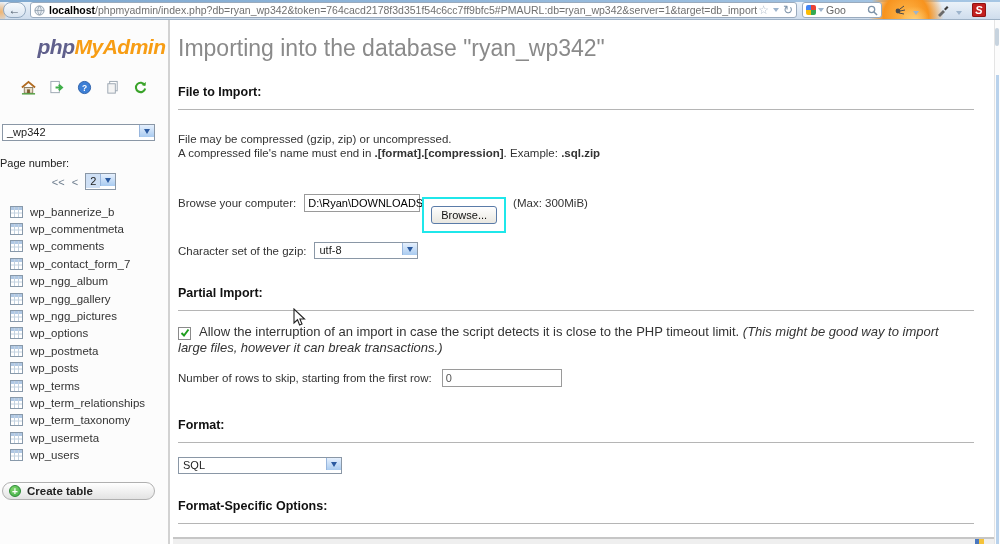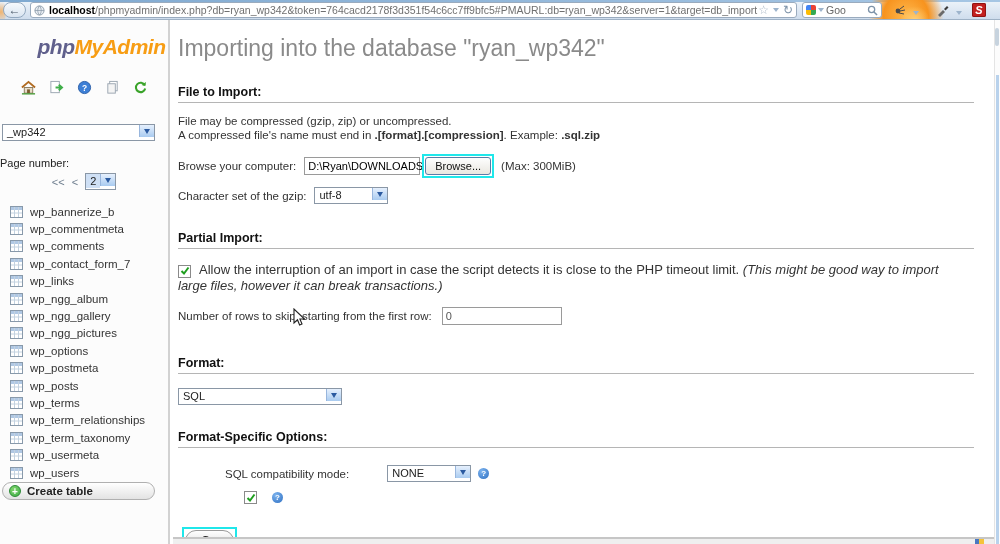--- a/index.html
+++ b/index.html
@@ -82,39 +82,39 @@
   .create-table { position:absolute; left:2px; top:462px; width:153px; height:18px; border:1px solid #b0b0b0;
     border-radius:9px; background:linear-gradient(#ffffff,#e3e3e3); display:flex; align-items:center;
     gap:6px; padding-left:6px; }
   .ct-plus { width:12px; height:12px; border-radius:50%; background:radial-gradient(circle at 35% 30%, #7fd46a, #3fae49);
     color:#fff; font-size:10px; line-height:12px; text-align:center; font-weight:bold; border:1px solid #2c8a36; }
   .ct-label { font-size:11.5px; color:#222;font-weight:bold; }
 
   
   .main { flex:1; position:relative; background:#fff; padding:6px 26px 0 8px; height:100%; overflow:hidden; }
   .page-title { font-size:23px; color:#8a8a8a; font-weight:normal; margin-top:9px; }
-  .sec-head { font-size:12.5px; font-weight:bold; color:#111; border-bottom:1px solid #b5b5b5; padding-bottom:3px; }
+  .sec-head { font-size:12.5px; font-weight:bold; color:#111; border-bottom:1px solid #b5b5b5; padding-bottom:10px; }
   .h-file { margin-top:23px; }
   .h-partial { margin-top:27px; }
   .h-format { margin-top:31px; }
   .h-options { margin-top:25px; }
   .note { font-size:11.5px; color:#333; line-height:13.5px; }
-  .note-block { margin-top:12px; }
+  .note-block { margin-top:23px; }
   .row { display:flex; align-items:center; margin-top:12px; font-size:11.5px; color:#333; }
   .row label { margin-right:8px; }
   .txt-input { border:1px solid #9a9a9a; background:#fff; height:18px; font-size:11px; color:#000;
     padding:1px 3px; font-family:"Liberation Sans",sans-serif; display:inline-flex; align-items:center; }
   .file-input { width:116px; }
   .skip-input { width:120px; color:#555; }
-  .hl { border:2px solid #1fe7ea; display:inline-block; padding:1px; background:#fff; }
+  .hl { border:2px solid #1fe7ea; display:inline-block; padding:7px; background:#fff;margin-top:25px; }
   .btn { border:1px solid #5a7ba8; border-radius:3px; background:linear-gradient(#fefefe,#e9e7e0);
     font-size:11px; color:#111; padding:2px 9px; font-family:"Liberation Sans",sans-serif; }
   .max-note { margin-left:7px; }
   .charset-row { margin-top:9px; }
-  .charset-sel { width:74px; }
+  .charset-sel { width:104px; }
 
   .check { width:13px; height:13px; border:1px solid #8a8a8a; background:#fff; display:inline-flex;
     align-items:center; justify-content:center; flex:0 0 13px; }
   .allow-block { margin-top:13px; width:792px; font-size:13px; color:#333; line-height:16px; }
   .allow-block .check { vertical-align:-2px; margin-right:8px; display:inline-flex; }
   .allow-italic { font-style:italic; }
   .skip-row { margin-top:13px; }
   .skip-row label { margin-right:10px; }
 
   .format-sel { width:164px; }
@@ -292,30 +292,20 @@
     <svg width="13" height="12" viewBox="0 0 13 12">
       <rect x="0.5" y="0.5" width="12" height="11" fill="#fff" stroke="#8899aa"></rect>
       <rect x="1" y="1" width="11" height="3" fill="#b0c8e4"></rect>
       <line x1="4.5" y1="1" x2="4.5" y2="11" stroke="#c3d2e0"></line>
       <line x1="8.5" y1="1" x2="8.5" y2="11" stroke="#c3d2e0"></line>
       <line x1="1" y1="7" x2="12" y2="7" stroke="#c3d2e0"></line>
     </svg>
     <span class="tbl-name">wp_contact_form_7</span>
   </div>
 
-  <div class="tbl-row">
-    <svg width="13" height="12" viewBox="0 0 13 12">
-      <rect x="0.5" y="0.5" width="12" height="11" fill="#fff" stroke="#8899aa"></rect>
-      <rect x="1" y="1" width="11" height="3" fill="#b0c8e4"></rect>
-      <line x1="4.5" y1="1" x2="4.5" y2="11" stroke="#c3d2e0"></line>
-      <line x1="8.5" y1="1" x2="8.5" y2="11" stroke="#c3d2e0"></line>
-      <line x1="1" y1="7" x2="12" y2="7" stroke="#c3d2e0"></line>
-    </svg>
-    <span class="tbl-name">wp_links</span>
-  </div>
 
   <div class="tbl-row">
     <svg width="13" height="12" viewBox="0 0 13 12">
       <rect x="0.5" y="0.5" width="12" height="11" fill="#fff" stroke="#8899aa"></rect>
       <rect x="1" y="1" width="11" height="3" fill="#b0c8e4"></rect>
       <line x1="4.5" y1="1" x2="4.5" y2="11" stroke="#c3d2e0"></line>
       <line x1="8.5" y1="1" x2="8.5" y2="11" stroke="#c3d2e0"></line>
       <line x1="1" y1="7" x2="12" y2="7" stroke="#c3d2e0"></line>
     </svg>
     <span class="tbl-name">wp_ngg_album</span>

